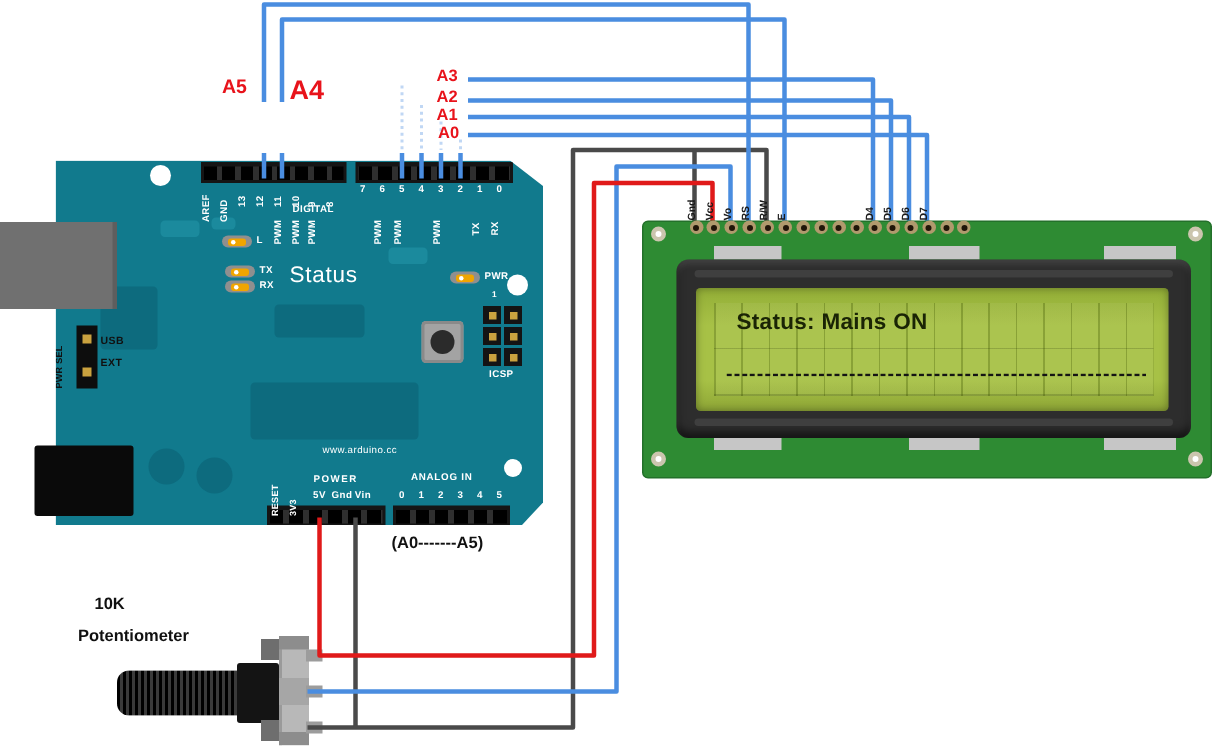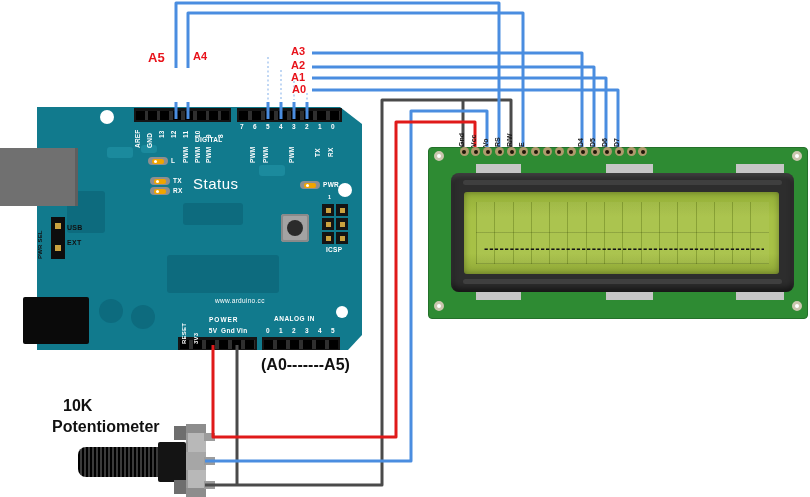--- a/index.html
+++ b/index.html
@@ -6,21 +6,21 @@
   #canvas{position:relative;width:810px;height:497px;background:#fff;overflow:hidden;
     font-family:"Liberation Sans",sans-serif;}
   #canvas *{box-sizing:border-box;}
   .abs{position:absolute;}
   svg.wires{position:absolute;left:0;top:0;z-index:3;}
   .w-dark{stroke:var(--wire-dark);stroke-width:3;fill:none;stroke-linejoin:round;}
   .w-blue{stroke:var(--wire-blue);stroke-width:3;fill:none;stroke-linejoin:round;}
   .w-red{stroke:var(--wire-red);stroke-width:3;fill:none;stroke-linejoin:round;}
   .w-faint{stroke:var(--wire-blue);stroke-width:2;fill:none;stroke-dasharray:2 2.5;opacity:.35;}
   .redlab{position:absolute;color:var(--label-red);font-weight:700;font-size:11px;line-height:1;z-index:5;}
-  .blklab{position:absolute;color:#111;font-weight:700;font-size:16px;line-height:1;z-index:5;}
+  .blklab{position:absolute;color:#111;font-weight:700;font-size:11px;line-height:1;z-index:5;}
   
   #arduino{position:absolute;left:37px;top:107px;width:325px;height:243px;background:var(--board);z-index:1;
     clip-path:polygon(0 0,303px 0,325px 17px,325px 228px,311px 243px,0 243px);}
   .deco{position:absolute;background:var(--board-dk);border-radius:3px;}
   .deco.lt{background:var(--board-lt);}
   .deco.circ{border-radius:50%;}
   .hole-w{position:absolute;background:#fff;border-radius:50%;}
   .pins{position:absolute;background:#151515;height:14px;}
   .pins::before{content:'';position:absolute;left:2px;right:2px;top:2.5px;bottom:2.5px;
     background:repeating-linear-gradient(90deg,#000 0 8.5px,#2f2f2f 8.5px 12.2px);}
@@ -96,21 +96,21 @@
     <path class="w-blue" d="M307 102 V119"></path>
     <path class="w-faint" d="M268 57 V100"></path>
     <path class="w-faint" d="M281 70 V100"></path>
     <path class="w-faint" d="M294 81 V100"></path>
     <path class="w-faint" d="M307 93 V100"></path>
 
     <path class="w-red" d="M213 345 V437 H396 V122 H475 V151"></path>
   </svg>
 
   <span class="redlab" style="left:148px;top:51px;font-size:13px">A5</span>
-  <span class="redlab" style="left:193px;top:51px;font-size:11px">A4</span>
+  <span class="redlab" style="left:193px;top:51px;font-size:18px">A4</span>
   <span class="redlab" style="left:291px;top:46px">A3</span>
   <span class="redlab" style="left:291px;top:60px">A2</span>
   <span class="redlab" style="left:291px;top:72px">A1</span>
   <span class="redlab" style="left:292px;top:84px">A0</span>
 
   <div id="arduino">
 
     <div class="deco" style="left:130px;top:148px;width:112px;height:38px"></div>
     <div class="deco" style="left:30px;top:84px;width:38px;height:42px"></div>
     <div class="deco" style="left:146px;top:96px;width:60px;height:22px"></div>
@@ -241,20 +241,21 @@
     <div class="screw" style="left:5px;top:3px"></div>
     <div class="screw" style="left:363px;top:3px"></div>
     <div class="screw" style="left:5px;top:153px"></div>
     <div class="screw" style="left:363px;top:153px"></div>
     <div id="bezel">
       <div class="groove" style="top:7px"></div>
       <div class="groove" style="top:106px"></div>
     </div>
     <div id="screen">
       <div id="chargrid"></div>
+      <div id="lcd-line1">Status: Mains ON</div>
       <div id="lcd-line2">----------------------------------------------------------------</div>
     </div>
     <div id="lcd-pads">
         <div class="lcdpad" style="left: 30.5px;"></div>
         <div class="lcdpad" style="left: 42.43px;"></div>
         <div class="lcdpad" style="left: 54.36px;"></div>
         <div class="lcdpad" style="left: 66.29px;"></div>
         <div class="lcdpad" style="left: 78.22px;"></div>
         <div class="lcdpad" style="left: 90.15px;"></div>
         <div class="lcdpad" style="left: 102.08px;"></div>

